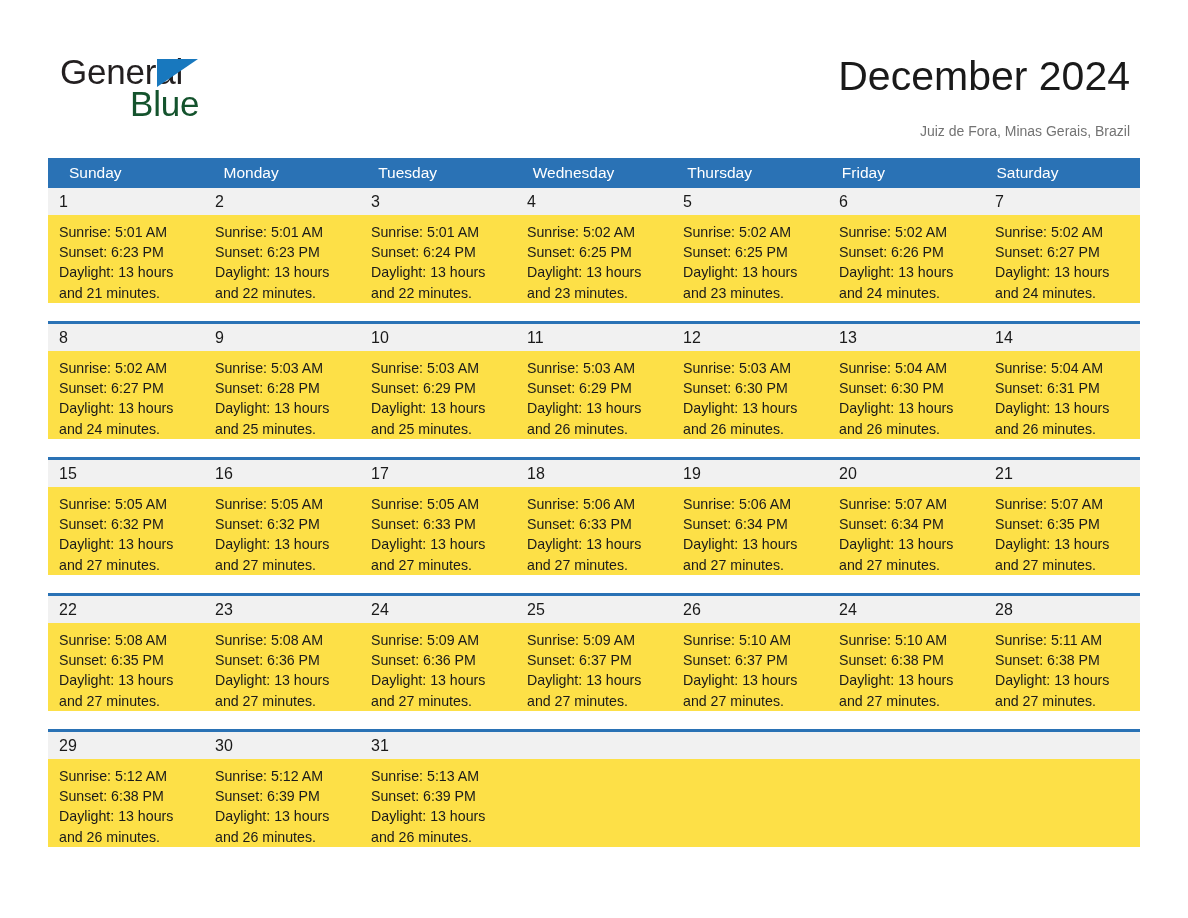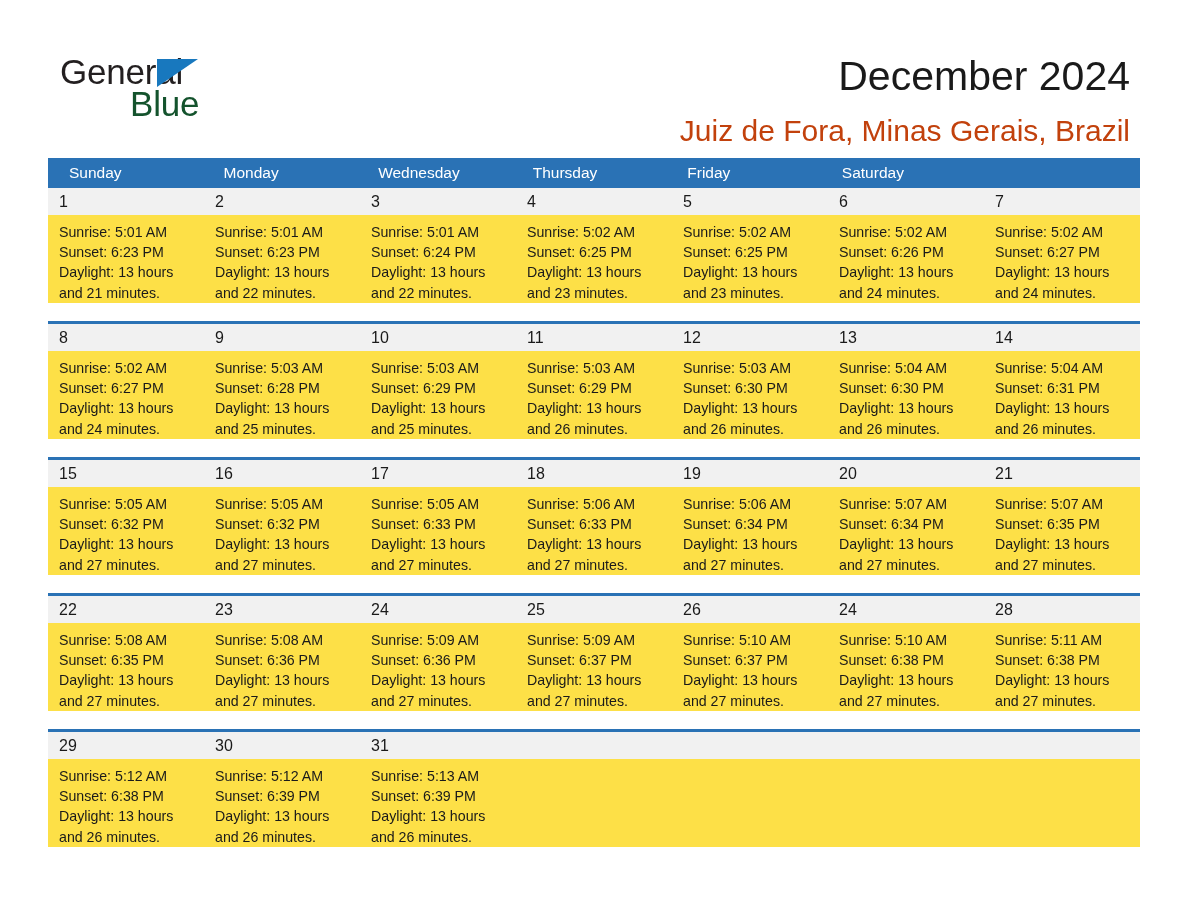--- a/index.html
+++ b/index.html
@@ -64,22 +64,22 @@
     font-size: 41px;
     color: #1a1a1a;
     text-align: right;
     line-height: 48px;
     white-space: nowrap;
   }
   .subtitle {
     position: absolute;
     right: 58px;
     top: 117px;
-    font-size: 30px;
-    color: #c2410c;
+    font-size: 14px;
+    color: #737373;
     text-align: right;
     line-height: 28px;
     white-space: nowrap;
   }
 
   
   .calendar {
     position: absolute;
     left: 48px;
     top: 158px;
@@ -147,20 +147,21 @@
       <span class="logo-blue">Blue</span>
     </div>
     <div class="title">December 2024</div>
     <div class="subtitle">Juiz de Fora, Minas Gerais, Brazil</div>
   </div>
 
   <div class="calendar">
     <div class="weekdays" id="weekday-row">
         <div class="weekday">Sunday</div>
         <div class="weekday">Monday</div>
+        <div class="weekday">Tuesday</div>
         <div class="weekday">Wednesday</div>
         <div class="weekday">Thursday</div>
         <div class="weekday">Friday</div>
         <div class="weekday">Saturday</div>
       </div>
     <div id="weeks-container">
         <div class="week">
           <div class="daynums">
             <div class="daynum">1</div>
             <div class="daynum">2</div>

